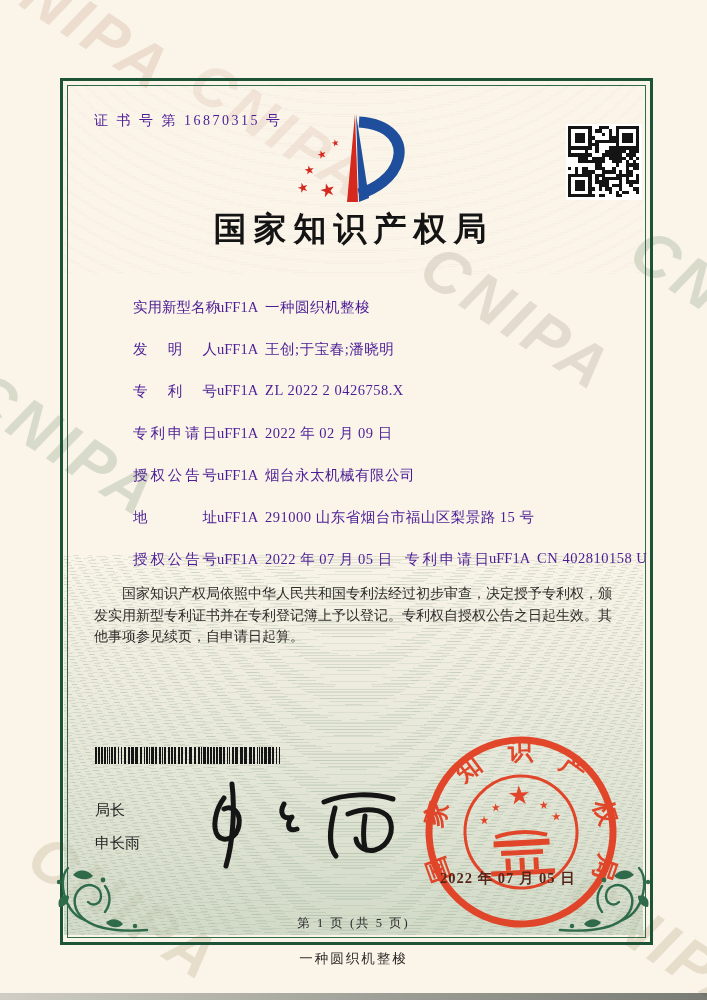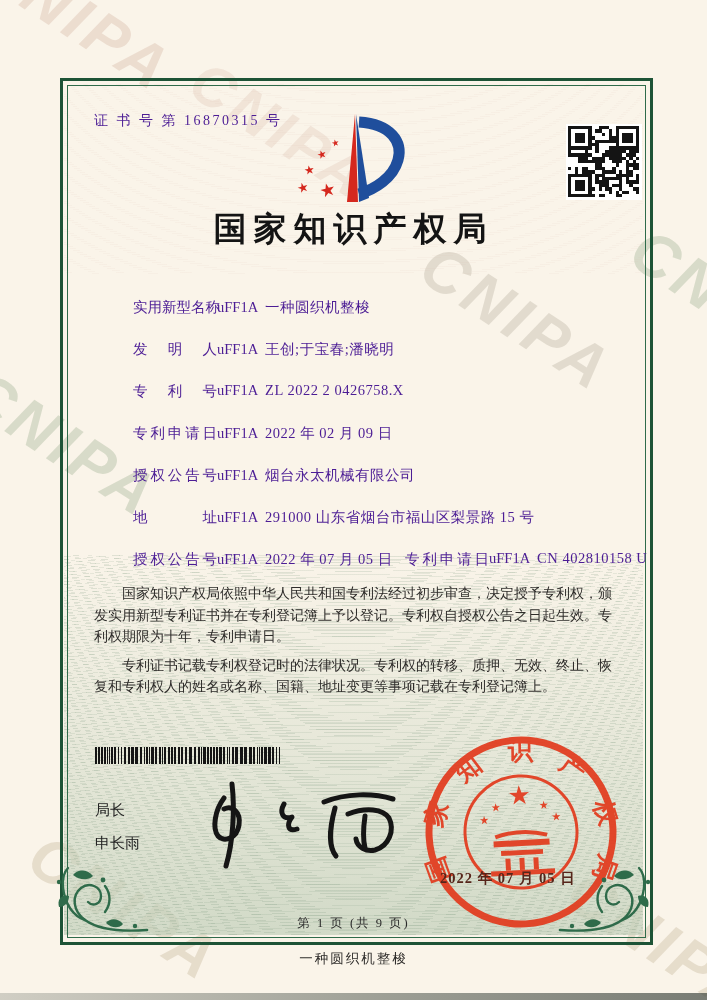--- a/index.html
+++ b/index.html
@@ -385,22 +385,21 @@
   <span class="flabel">地址</span><span class="colon"></span><span class="fvalue">291000 山东省烟台市福山区梨景路 15 号</span>
 </div>
 <div class="field-row" style="top:550px">
   <span class="flabel">授权公告号</span><span class="colon"></span><span class="fvalue">2022 年 07 月 05 日</span>
   <span class="pair2">
     <span class="flabel">专利申请日</span><span class="colon"></span><span class="fvalue">CN 402810158 U</span>
   </span>
 </div>
 
 <div class="paras">
-  <p>国家知识产权局依照中华人民共和国专利法经过初步审查，决定授予专利权，颁发实用新型专利证书并在专利登记簿上予以登记。专利权自授权公告之日起生效。专利权期限为十年，专利申请日。</p>
-  <p>专利证书记载专利权登记时的法律状况。专利权的转移、质押、无效、终止、恢复和专利权人的姓名或名称、国籍、地址变更等事项记载在专利登记簿上。</p>
+  <p>国家知识产权局依照中华人民共和国专利法经过初步审查，决定授予专利权，颁发实用新型专利证书并在专利登记簿上予以登记。专利权自授权公告之日起生效。其他事项参见续页，自申请日起算。</p>
 </div>
 
 <div class="barcode" id="barcode">
     <i style="left:0px;width:2px"></i>
     <i style="left:3px;width:2px"></i>
     <i style="left:6px;width:2px"></i>
     <i style="left:9px;width:2px"></i>
     <i style="left:12px;width:1px"></i>
     <i style="left:14px;width:1px"></i>
     <i style="left:16px;width:2px"></i>
@@ -519,15 +518,15 @@
   <g fill="#2f6b4a">
     <path d="M 58,10 C 64,3 73,3 78,9 C 72,14 63,15 58,10"></path>
     <path d="M 82,30 C 90,28 94,34 92,41 C 86,41 82,36 82,30"></path>
     <path d="M 28,58 C 33,52 41,52 45,57 C 40,62 32,63 28,58"></path>
     <circle cx="48" cy="14" r="2.4"></circle>
     <circle cx="92" cy="16" r="2.2"></circle>
     <circle cx="16" cy="60" r="2.2"></circle>
   </g>
 </svg>
 
-<div class="page-num">第 1 页 (共 9 页)</div>
+<div class="page-num">第 1 页 (共 5 页)</div>
 <div class="foot-note">一种圆织机整梭</div>
 <div class="scan-edge"></div>
 
 </body></html>

